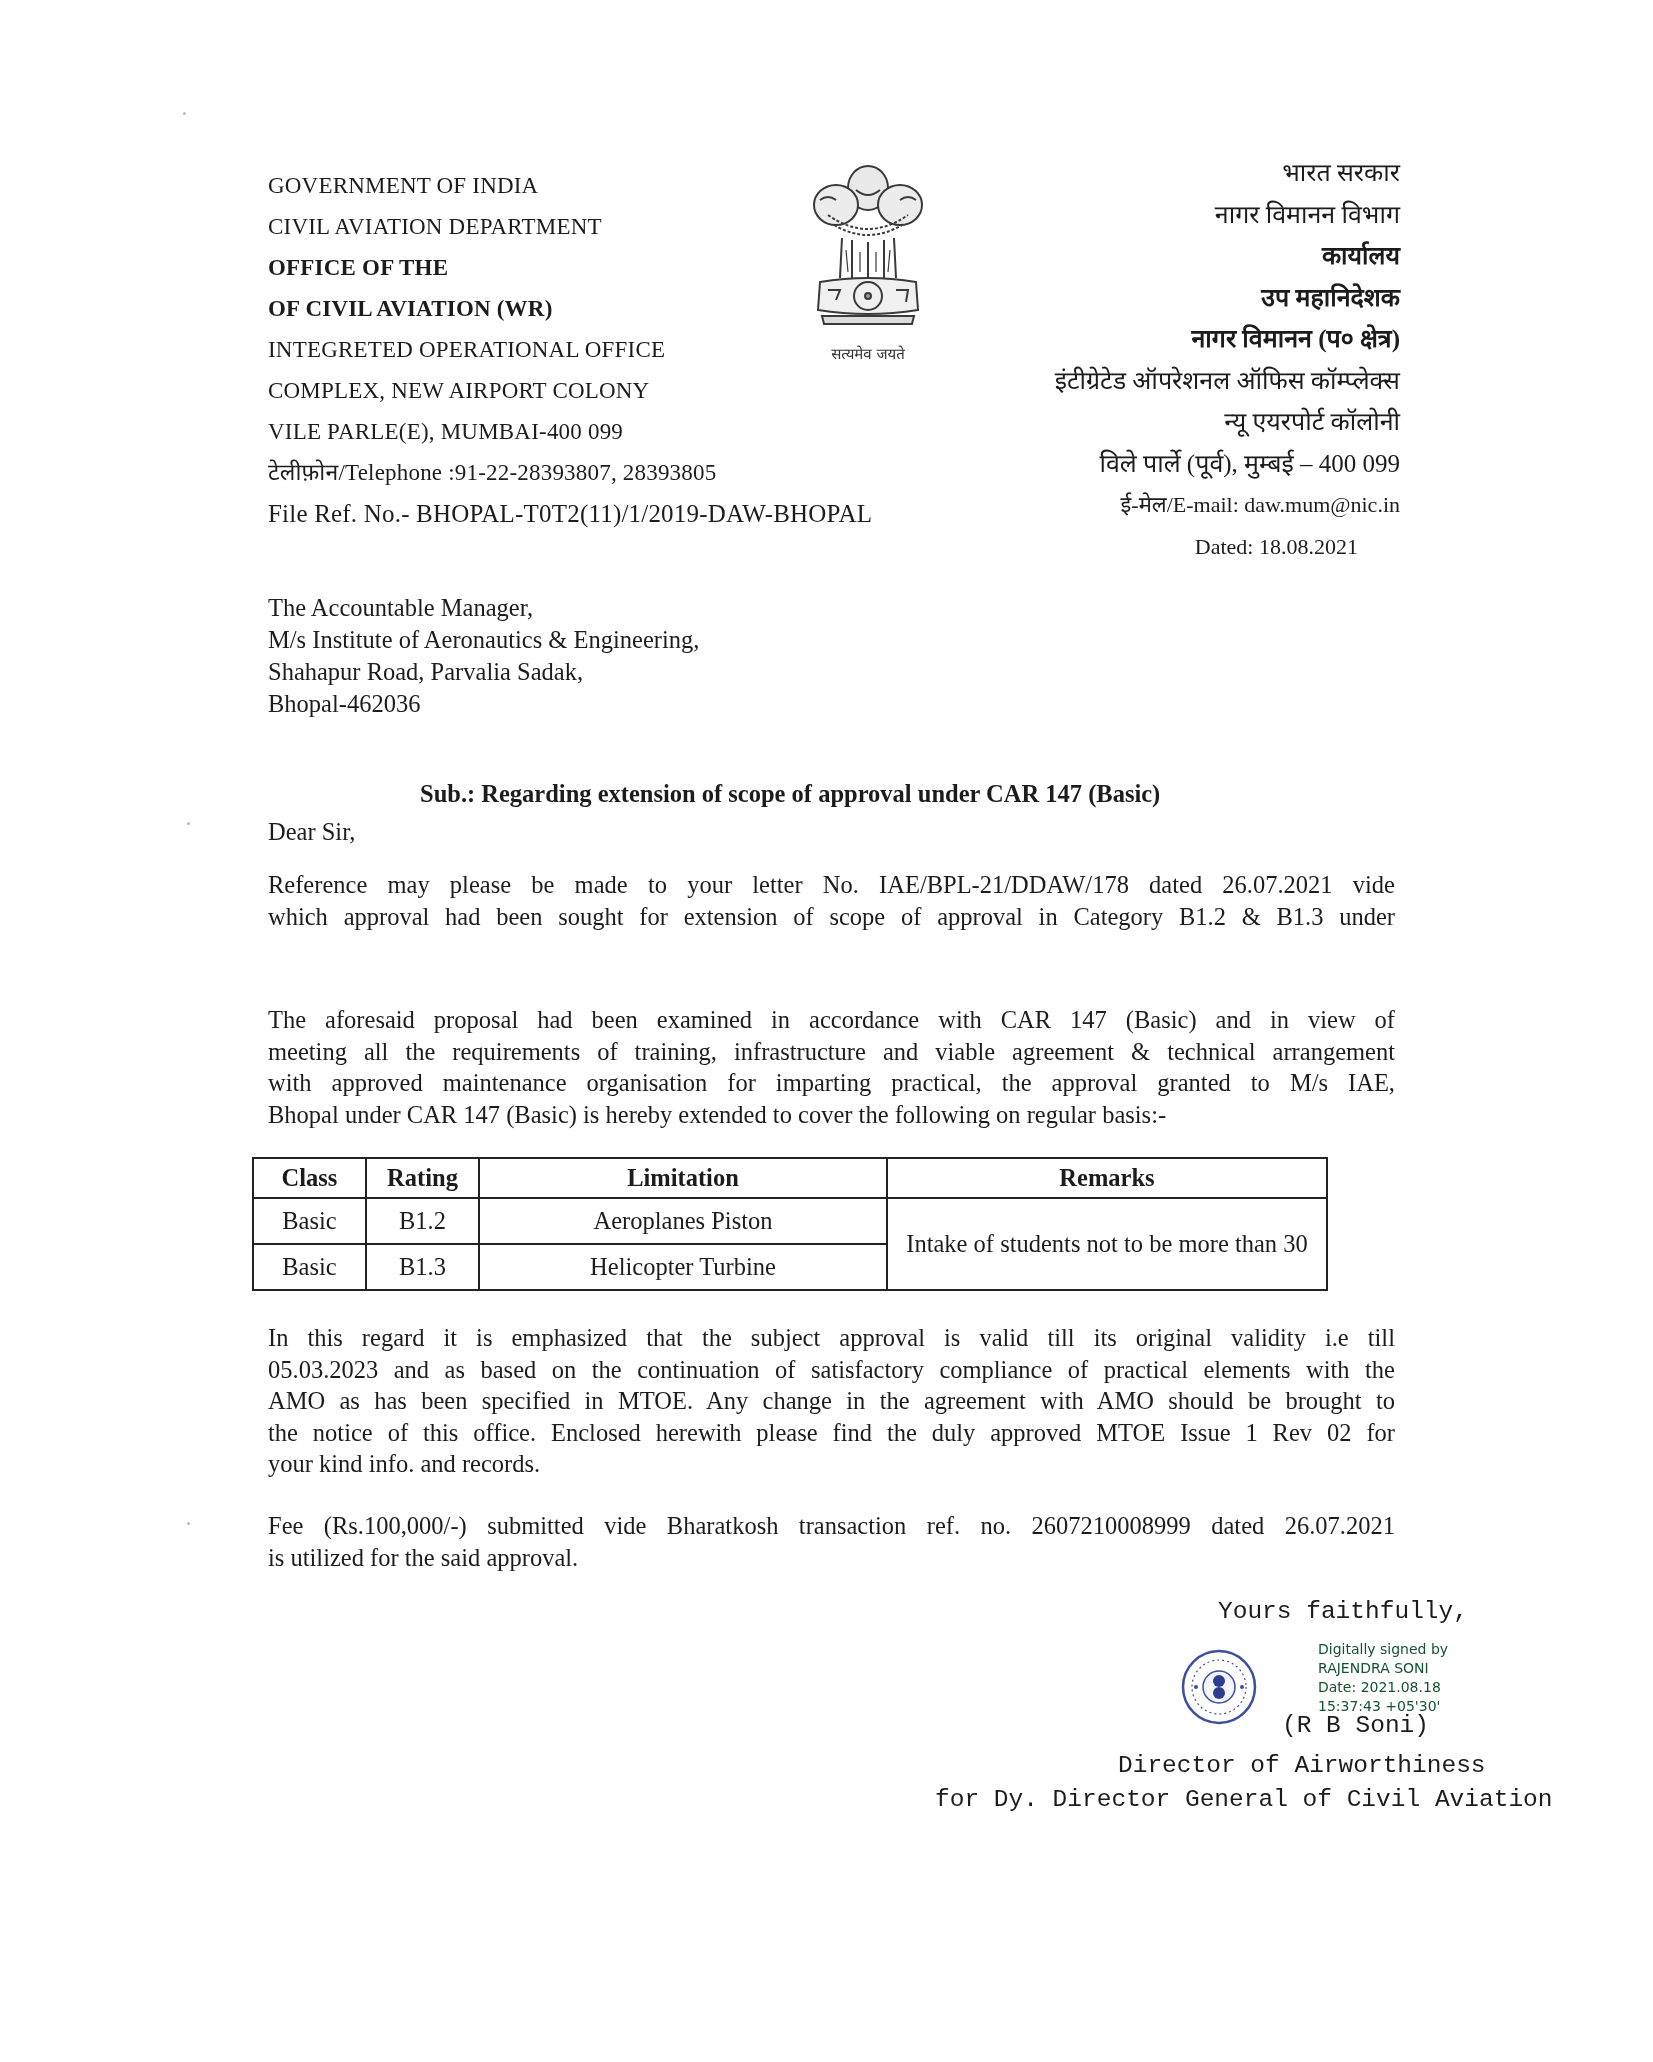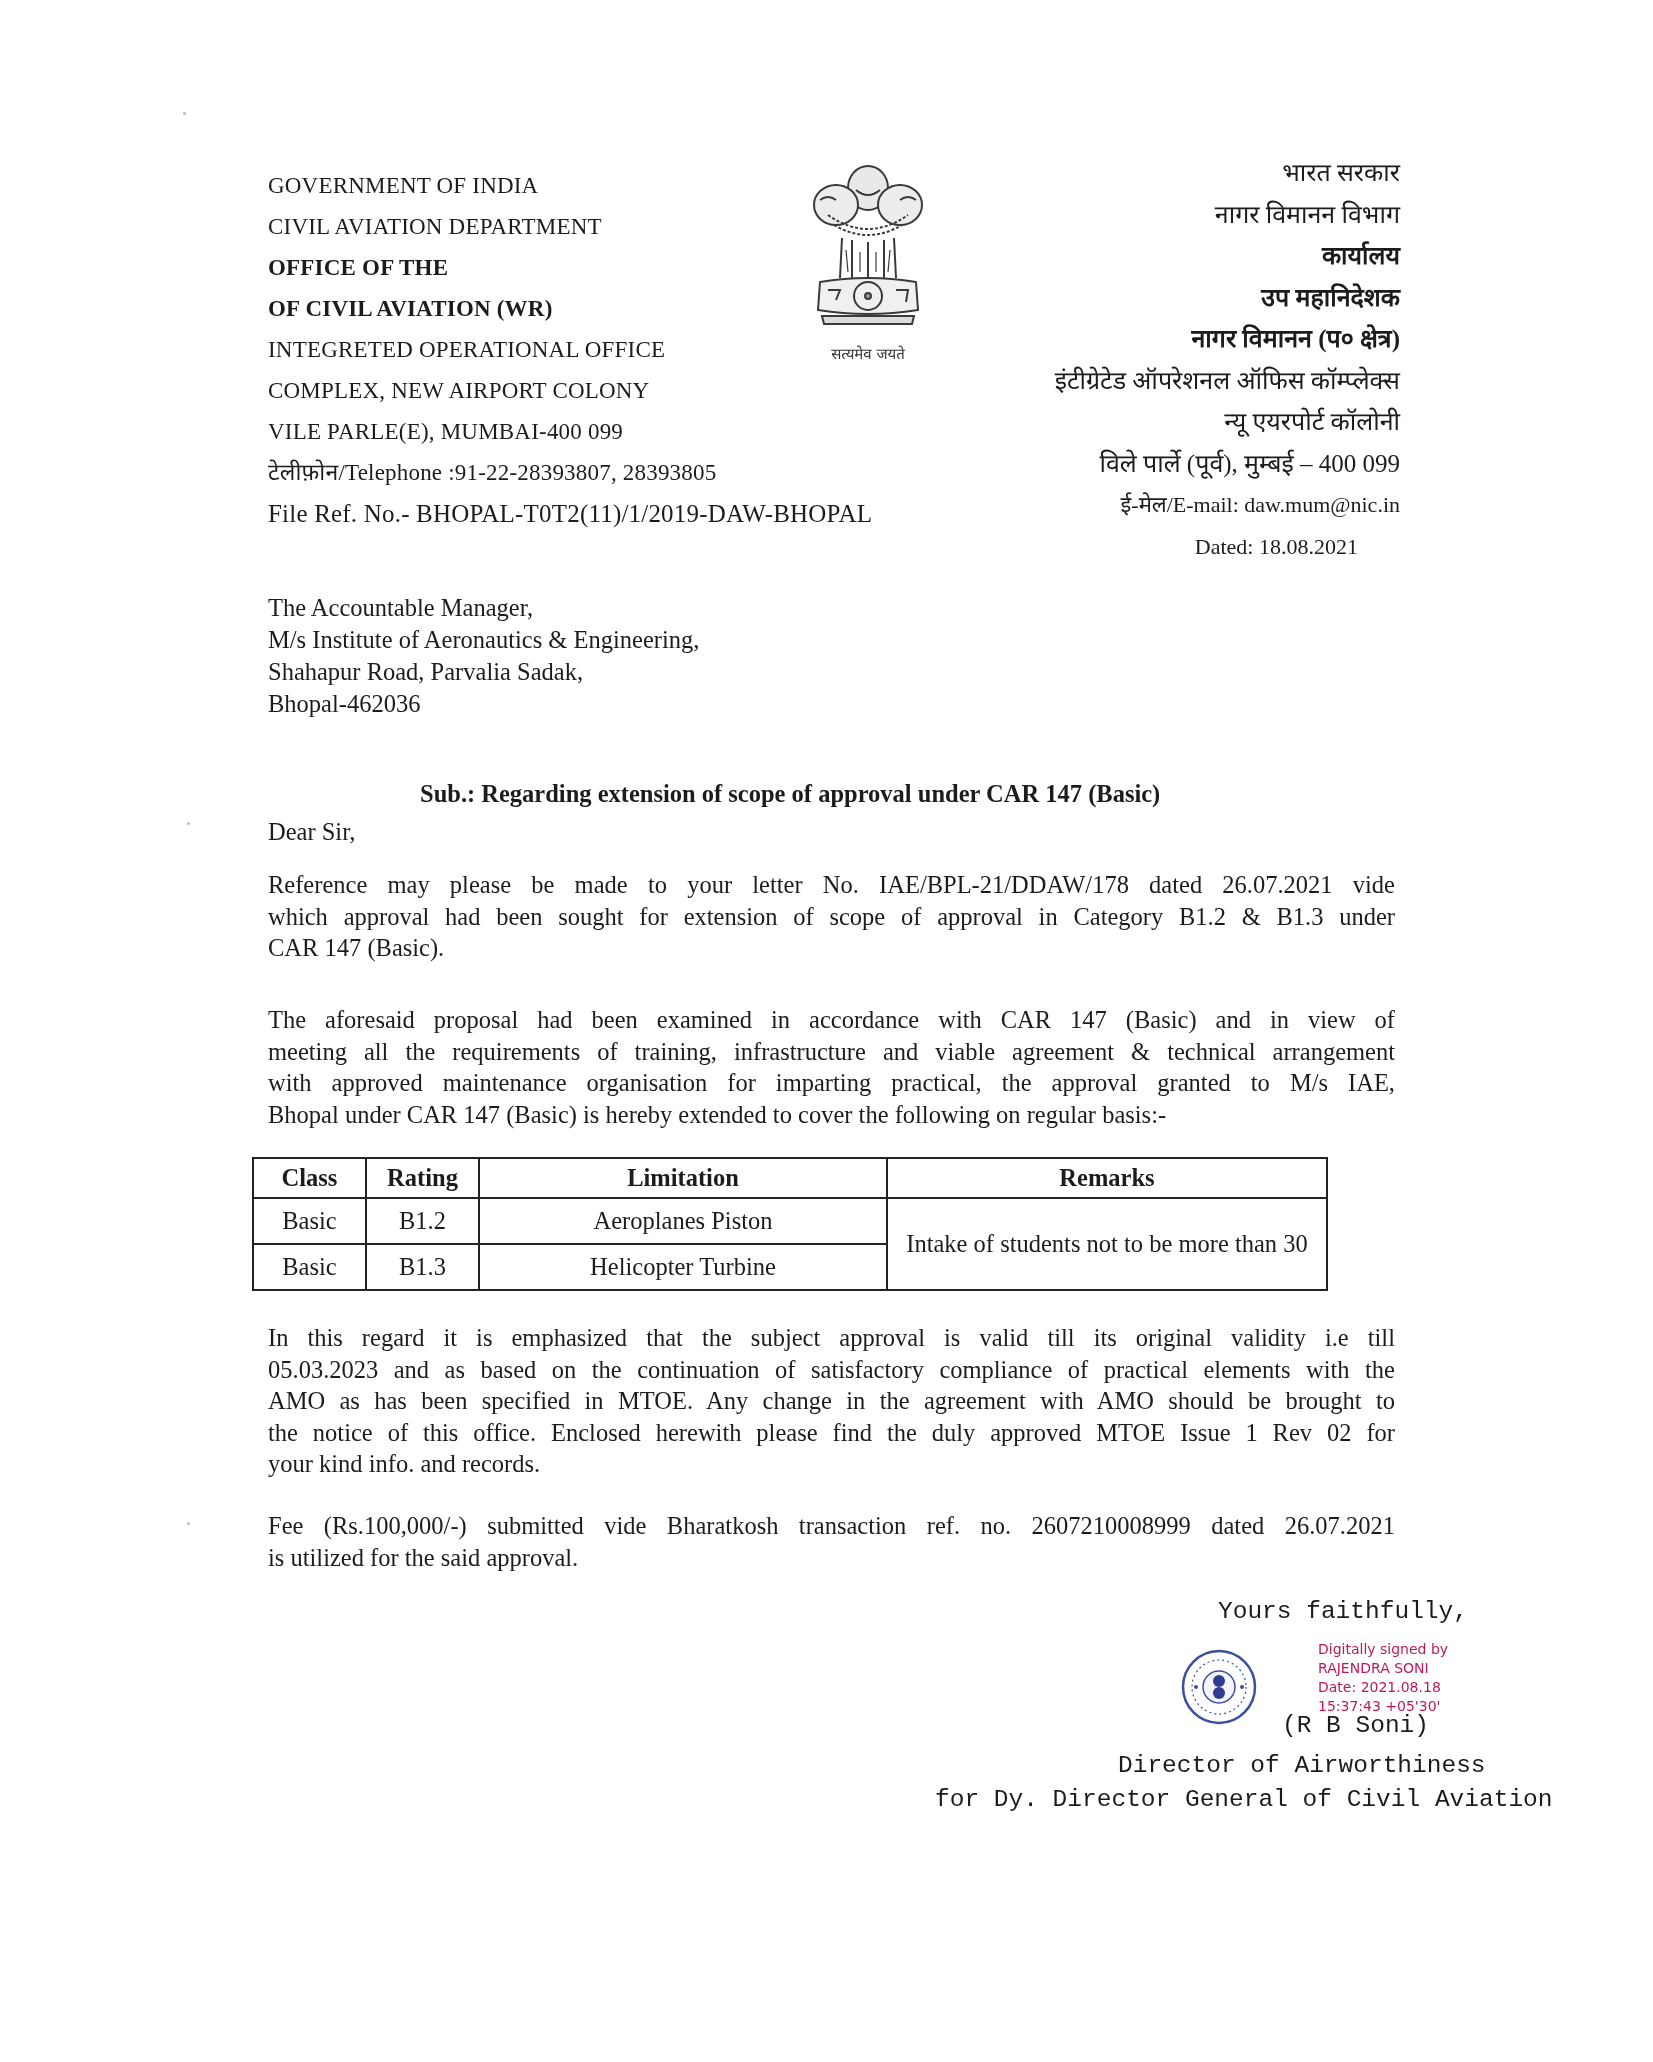--- a/index.html
+++ b/index.html
@@ -26,21 +26,21 @@
   .salutation { position:absolute; left:268px; top:818px; font-size:24.5px; }
   .para { position:absolute; left:268px; width:1127px; font-size:24.5px; line-height:31.5px; text-align:justify; }
   .para .ln { display:block; text-align:justify; text-align-last:justify; white-space:nowrap; }
   .para .ln.last { text-align-last:left; }
   table.scope { position:absolute; left:252px; top:1157px; width:1076px; border-collapse:collapse; font-size:24.5px; }
   table.scope th, table.scope td { border:2px solid #222; text-align:center; padding:0 8px; }
   table.scope th { font-weight:bold; height:38px; }
   table.scope td { height:44px; }
   table.scope td.remarks { vertical-align:middle; }
   .closing { position:absolute; font-size:24.5px;font-family:Liberation Mono, monospace; }
-  .digsig { position:absolute; left:1318px; top:1640px; font-family:"DejaVu Sans", sans-serif; font-size:14px; line-height:19px; color:#be185d; }
+  .digsig { position:absolute; left:1318px; top:1640px; font-family:"DejaVu Sans", sans-serif; font-size:14px; line-height:19px; color:#14532d; }
   .seal { position:absolute; left:1180px; top:1648px; width:78px; height:78px; }
   .speck { position:absolute; width:3px; height:3px; background:#bbb; border-radius:50%; }
 </style>
 </head>
 <body>
 
 <div class="speck" style="left:183px;top:112px;"></div>
 <div class="speck" style="left:187px;top:822px;"></div>
 <div class="speck" style="left:187px;top:1522px;"></div>
 
@@ -101,21 +101,20 @@
   <div>Shahapur Road, Parvalia Sadak,</div>
   <div>Bhopal-462036</div>
 </div>
 
 <div class="abs subject">Sub.: Regarding extension of scope of approval under CAR 147 (Basic)</div>
 <div class="abs salutation">Dear Sir,</div>
 
 <div class="para" style="top:869px;">
   <span class="ln">Reference may please be made to your letter No. IAE/BPL-21/DDAW/178 dated 26.07.2021 vide</span>
   <span class="ln">which approval had been sought for extension of scope of approval in Category B1.2 &amp; B1.3 under</span>
-  <span class="ln last">CAR 147 (Basic).</span>
 </div>
 
 <div class="para" style="top:1004px;">
   <span class="ln">The aforesaid proposal had been examined in accordance with CAR 147 (Basic) and in view of</span>
   <span class="ln">meeting all the requirements of training, infrastructure and viable agreement &amp; technical arrangement</span>
   <span class="ln">with approved maintenance organisation for imparting practical, the approval granted to M/s IAE,</span>
   <span class="ln last">Bhopal under CAR 147 (Basic) is hereby extended to cover the following on regular basis:-</span>
 </div>
 
 <table class="scope">

